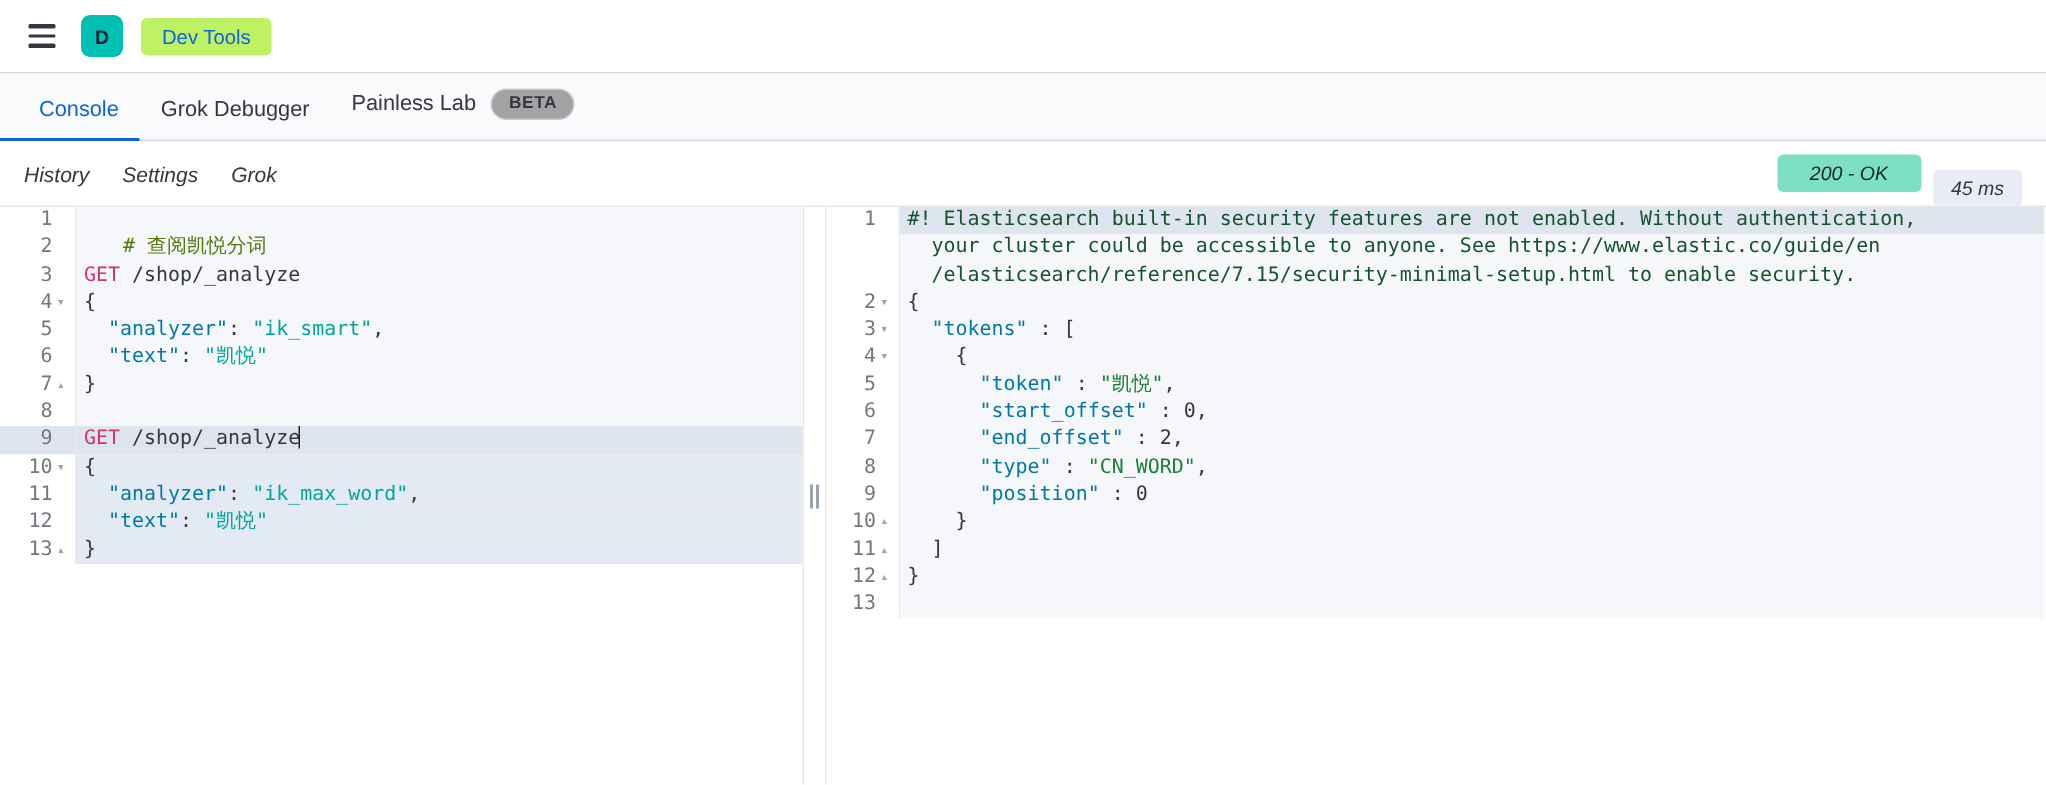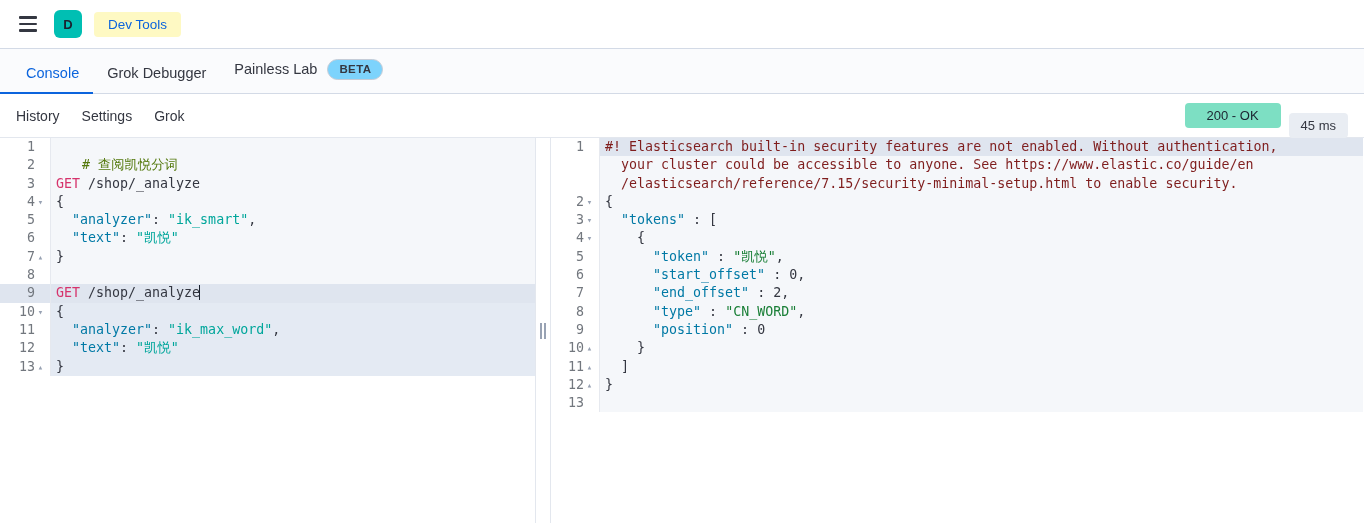--- a/index.html
+++ b/index.html
@@ -32,21 +32,21 @@
   }
   .space-avatar {
     width: 28px; height: 28px;
     background: #00bfb3;
     border-radius: 6px;
     display: flex; align-items: center; justify-content: center;
     font-size: 13px; font-weight: 600; color: #1b2330;
     margin-right: 12px; cursor: pointer;
   }
   .breadcrumb-pill {
-    background: #fef9c3;
+    background: #bef264;
     color: #0b64dd;
     font-size: 13.5px;
     padding: 5px 14px;
     border-radius: 4px;
     cursor: pointer;
   }
 
   
   .tabs-bar {
     height: 45px;
@@ -74,31 +74,32 @@
   }
   .tab:first-child.active::after { left: -16px; }
   .beta-badge {
     border: 1px solid #c5ccd7;
     border-radius: 11px;
     font-size: 11.5px;
     font-weight: 700;
     letter-spacing: .4px;
     color: #343741;
     padding: 4px 11px;
-    background: #7dd3fc;
+    background: #a3a3a3;
   }
 
   
   .console-bar {
     height: 44px;
     display: flex;
     align-items: center;
     padding: 0 16px 0 16px;
     background: #fff;
     border-bottom: 1px solid #e3e7ee;
+    font-style: italic;
   }
   .console-link {
     font-size: 14px;
     color: #343741;
     margin-right: 22px;
     cursor: pointer;
   }
   .console-spacer { flex: 1; }
   .status-badge {
     background: #7ddfc3;
@@ -201,21 +202,21 @@
 
   
   .c-method  { color: #d6336c; }
   .c-url     { color: #343741; }
   .c-comment { color: #54790d; margin-left: 26px; }
   .c-key     { color: #0079a5; }
   .c-string  { color: #00a69b; }
   .c-strjson { color: #1a7f37; }
   .c-num     { color: #343741; }
   .c-punc    { color: #343741; }
-  .c-plain   { color: #7f1d1d; }
+  .c-plain   { color: #14532d; }
 
   .caret {
     display: inline-block;
     width: 1px; height: 15px;
     background: #1b2330;
     vertical-align: -3px;
     margin-left: -1px;
   }
 
   .actions {

